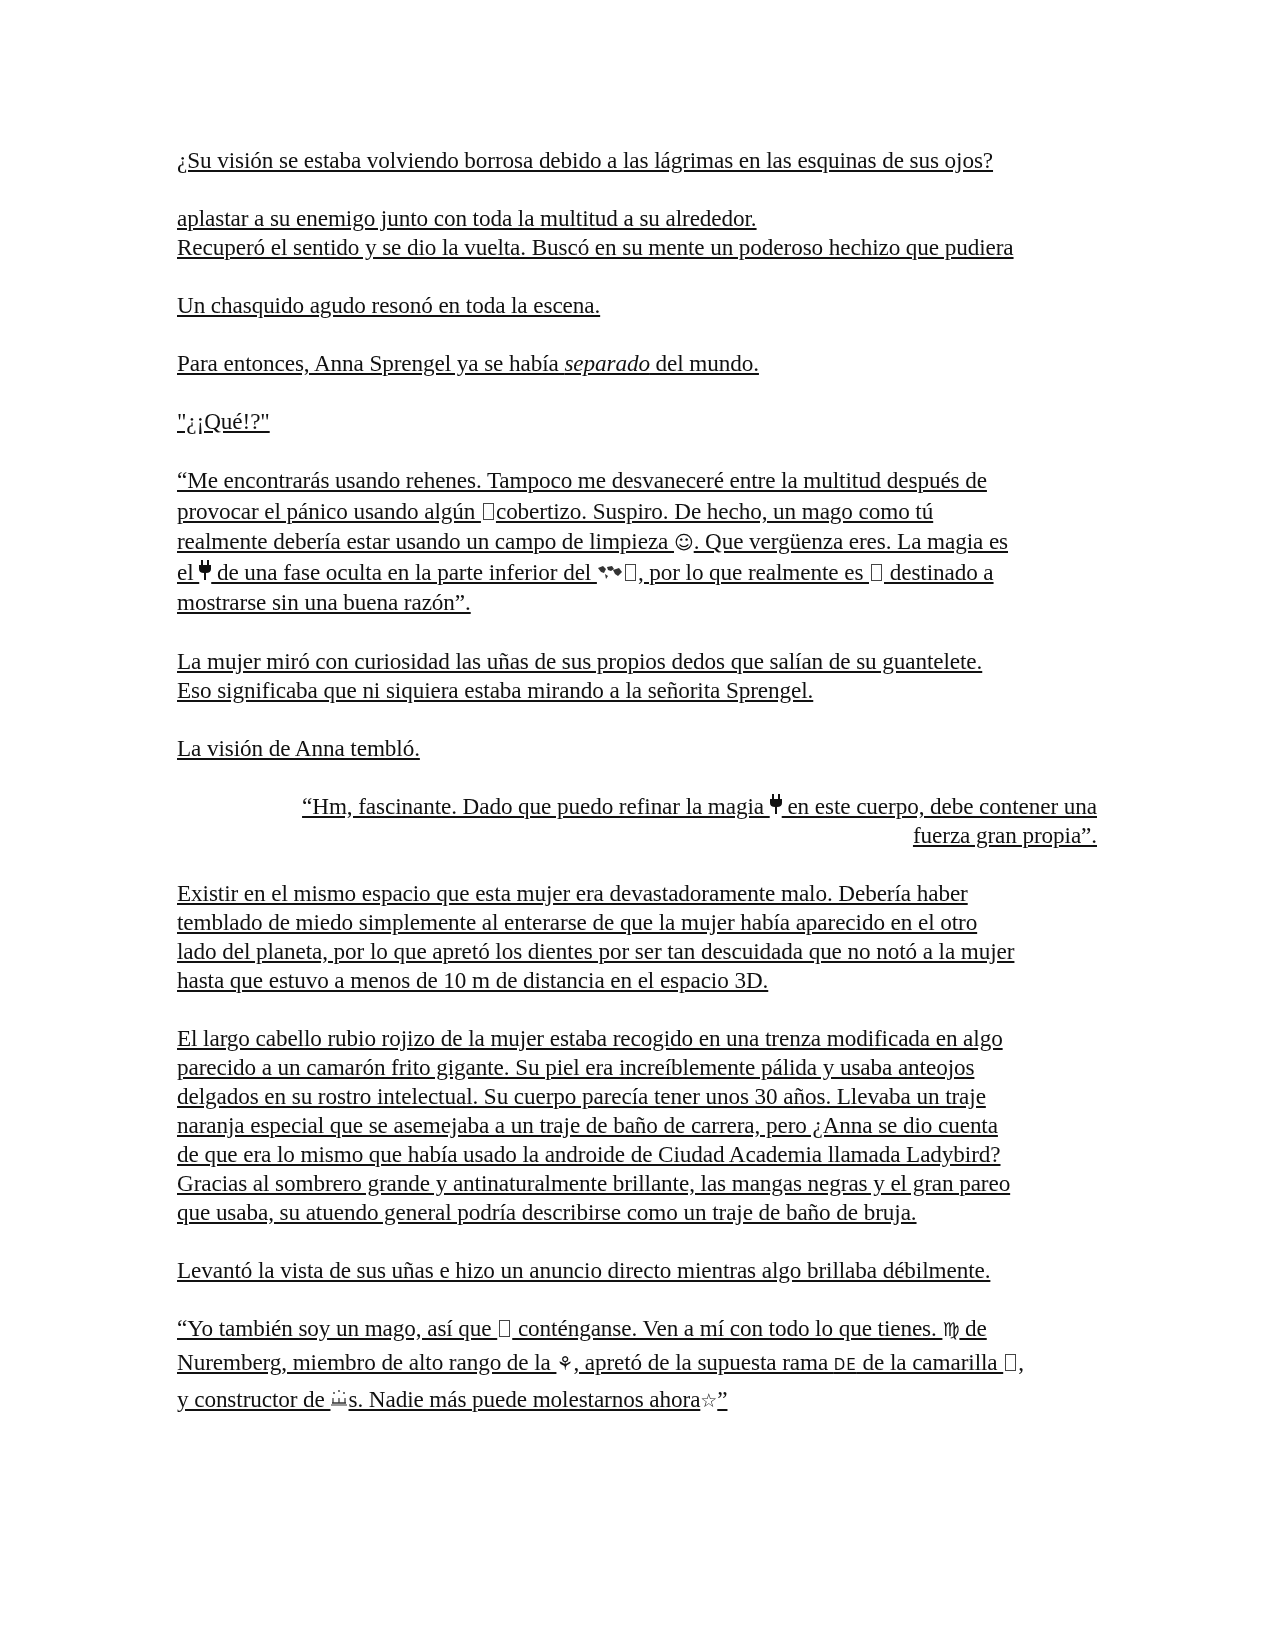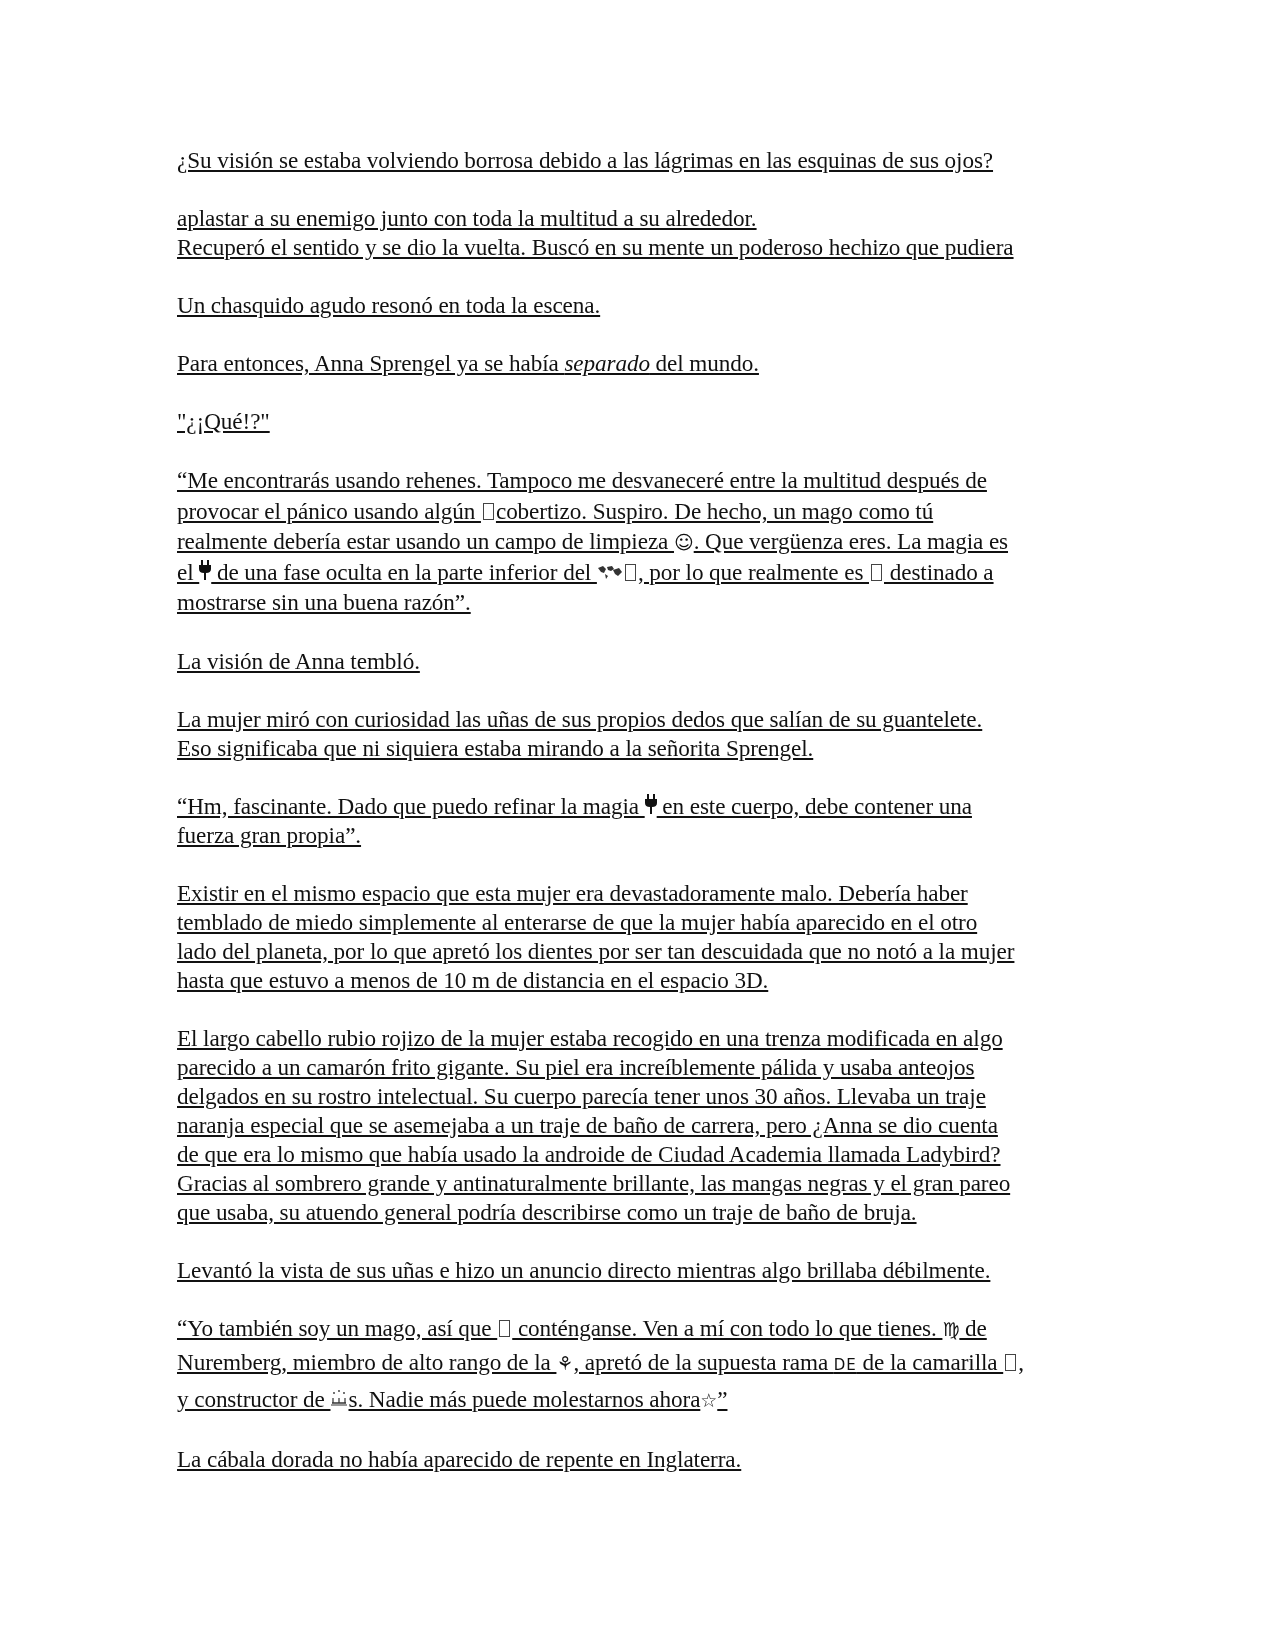--- a/index.html
+++ b/index.html
@@ -88,29 +88,29 @@
             <rect x="2" y="0" width="2" height="5" fill="#111"></rect>
             <rect x="8" y="0" width="2" height="5" fill="#111"></rect>
             <path d="M0 5 H12 V9 Q12 13 7 13 V20 H5 V13 Q0 13 0 9 Z" fill="#111"></path>
           </svg></span><span> de una fase oculta en la parte inferior del </span><span class="glyph"><svg width="26" height="16" viewBox="0 0 26 16">
             <path d="M1 4 L6 2 L9 5 L7 9 L4 8 Z M10 3 L15 2 L17 5 L14 7 L11 6 Z M16 6 L22 4 L25 8 L21 12 L18 10 Z M8 10 L11 12 L9 15 Z" fill="#333"></path>
           </svg></span><span class="tofu"></span><span>, por lo que realmente es </span><span class="tofu"></span><span> destinado a</span></span>
     <span class="line">mostrarse sin una buena razón”.</span>
   </p>
 
   <p class="para">
-    <span class="line">La visión de Anna tembló.</span>
-  </p>
-
-  <p class="para">
     <span class="line">La mujer miró con curiosidad las uñas de sus propios dedos que salían de su guantelete.</span>
     <span class="line">Eso significaba que ni siquiera estaba mirando a la señorita Sprengel.</span>
   </p>
 
-  <p class="para" style="margin-top:6px;">
+  <p class="para">
+    <span class="line">La visión de Anna tembló.</span>
+  </p>
+
+  <p class="para" style="margin-top:6px;text-align:right;">
     <span class="line"><span>“Hm, fascinante. Dado que puedo refinar la magia </span><span class="glyph"><svg width="12" height="20" viewBox="0 0 12 20">
             <rect x="2" y="0" width="2" height="5" fill="#111"></rect>
             <rect x="8" y="0" width="2" height="5" fill="#111"></rect>
             <path d="M0 5 H12 V9 Q12 13 7 13 V20 H5 V13 Q0 13 0 9 Z" fill="#111"></path>
           </svg></span><span> en este cuerpo, debe contener una</span></span>
     <span class="line">fuerza gran propia”.</span>
   </p>
 
   <p class="para">
     <span class="line">Existir en el mismo espacio que esta mujer era devastadoramente malo. Debería haber</span>
@@ -139,17 +139,14 @@
     <span class="line"><span>y constructor de </span><span class="glyph"><svg width="18" height="18" viewBox="0 0 18 18">
             <path d="M2 14 H16" stroke="#333" stroke-width="1.5"></path>
             <path d="M3 14 L3 9 M9 14 L9 9 M15 14 L15 9" stroke="#333" stroke-width="1.2"></path>
             <circle cx="4" cy="4" r="0.9" fill="#333"></circle>
             <circle cx="9" cy="2" r="0.9" fill="#333"></circle>
             <circle cx="14" cy="4" r="0.9" fill="#333"></circle>
             <path d="M1 16 H17" stroke="#333" stroke-width="1"></path>
           </svg></span><span>s. Nadie más puede molestarnos ahora</span><span class="glyph">☆</span><span>”</span></span>
   </p>
 
-  <p class="para">
-    <span class="line">La cábala dorada no había aparecido de repente en Inglaterra.</span>
-  </p>
 
 </div>
 
 </body></html>

